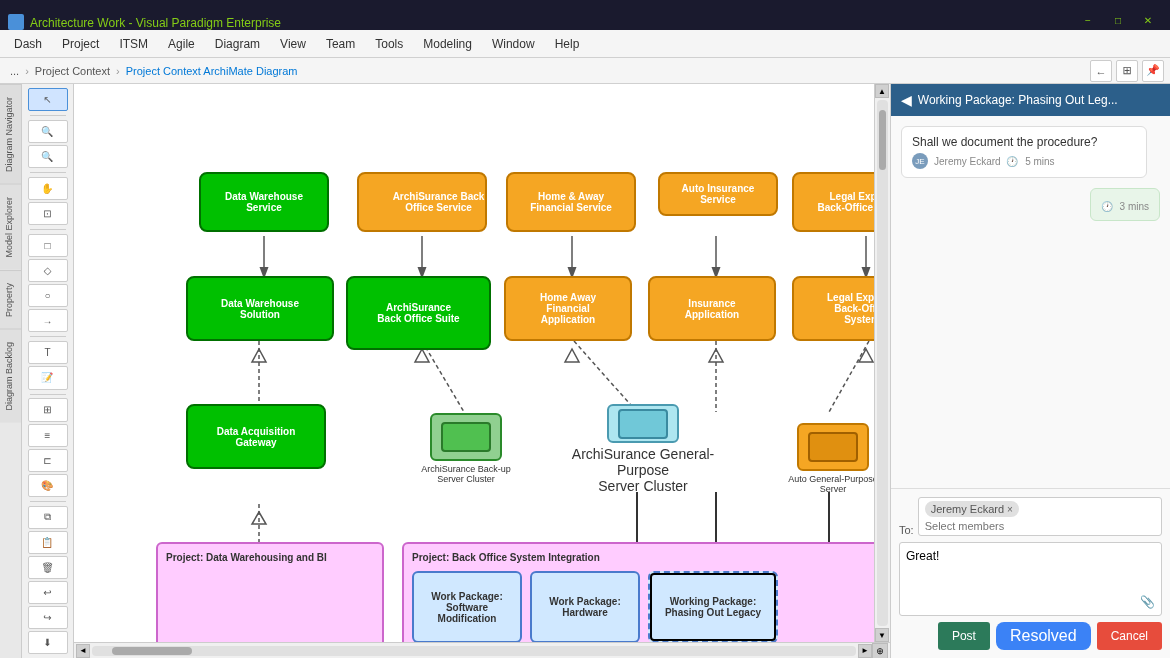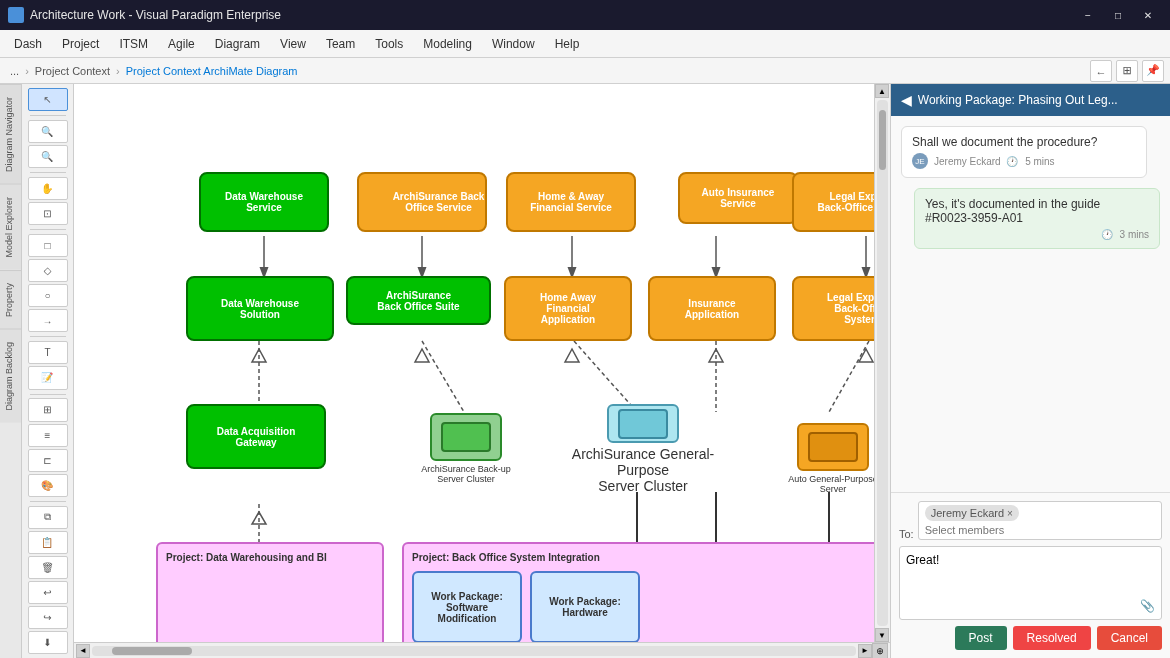--- a/index.html
+++ b/index.html
@@ -1,24 +1,24 @@
 <!DOCTYPE html>
 <html><head>
   <meta charset="utf-8">
   <style>
     * { box-sizing: border-box; margin: 0; padding: 0; }
     body { font-family: 'Segoe UI', Arial, sans-serif; font-size: 12px; background: #f0f0f0; width: 1170px; height: 658px; overflow: hidden; }
 
     
     #titlebar {
       background: #1a1a2e;
-      color: #e5e5e5;
+      color: #84cc16;
       height: 30px;
       display: flex;
-      align-items: center;
+      align-items: flex-end;
       padding: 0 8px;
       font-size: 12px;
       user-select: none;
     }
     #titlebar .app-icon { width: 16px; height: 16px; background: #4a90d9; border-radius: 2px; margin-right: 6px; flex-shrink: 0; }
     #titlebar .title-text { flex: 1; }
     #titlebar .win-controls { display: flex; gap: 2px; }
     #titlebar .win-btn { width: 28px; height: 20px; display: flex; align-items: center; justify-content: center; cursor: pointer; border-radius: 2px; font-size: 10px; }
 
     
@@ -235,21 +235,21 @@
       position: relative;
     }
     .compose-message-text { outline: none; width: 100%; min-height: 60px; font-size: 12px; }
     .compose-attach { position: absolute; bottom: 6px; right: 6px; color: #999; cursor: pointer; }
     .compose-actions {
       display: flex;
       gap: 6px;
       justify-content: flex-end;
     }
     .btn-post { background: #2c7a5a; color: white; border: none; border-radius: 3px; padding: 5px 14px; cursor: pointer; font-size: 12px; }
-    .btn-resolved { background: #ef4444; color: white; border: none; border-radius: 3px; padding: 5px 14px; cursor: pointer; font-size: 12px; }
+    .btn-resolved { background: #3b82f6; color: white; border: none; border-radius: 8px; padding: 5px 14px; cursor: pointer; font-size: 16px; }
     .btn-cancel { background: #e74c3c; color: white; border: none; border-radius: 3px; padding: 2px 14px; cursor: pointer; font-size: 12px; }
 
     .btn-follow {
       border: 1px solid #ccc;
       background: white;
       border-radius: 3px;
       padding: 4px 14px;
       font-size: 11px;
       cursor: pointer;
       margin: 0 8px 6px 8px;
@@ -443,31 +443,31 @@
 
         <div class="diag-node node-green-dark" style="left:125px; top:88px; width:130px; height:60px; font-size:10px;">
           Data Warehouse<br>Service
         </div>
         <div class="diag-node node-orange" style="left:283px; top:88px; width:130px; height:60px; font-size:10px;padding-left:33px;">
           ArchiSurance Back<br>Office Service
         </div>
         <div class="diag-node node-orange" style="left:432px; top:88px; width:130px; height:60px; font-size:10px;">
           Home &amp; Away<br>Financial Service
         </div>
-        <div class="diag-node node-orange" style="left:604px; top:88px; width:120px; height:52px; font-size:10px;">
+        <div class="diag-node node-orange" style="left:584px; top:88px; width:120px; height:44px; font-size:10px;">
           Auto Insurance<br>Service
         </div>
         <div class="diag-node node-orange" style="left:718px; top:88px; width:145px; height:60px; font-size:10px;">
           Legal Expense<br>Back-Office Service
         </div>
 
         <div class="diag-node node-green-dark" style="left:112px; top:192px; width:148px; height:65px; font-size:10px;">
           Data Warehouse<br>Solution
         </div>
-        <div class="diag-node node-green-dark" style="left:272px; top:192px; width:145px; height:49px; font-size:10px;">
+        <div class="diag-node node-green-dark" style="left:272px; top:192px; width:145px; height:74px; font-size:10px;">
           ArchiSurance<br>Back Office Suite
         </div>
         <div class="diag-node node-orange" style="left:430px; top:192px; width:128px; height:65px; font-size:10px;">
           Home Away<br>Financial<br>Application
         </div>
         <div class="diag-node node-orange" style="left:574px; top:192px; width:128px; height:65px; font-size:10px;">
           Insurance<br>Application
         </div>
         <div class="diag-node node-orange" style="left:718px; top:192px; width:140px; height:65px; font-size:10px;">
           Legal Expense<br>Back-Office<br>System
@@ -504,20 +504,23 @@
 
         <div style="position:absolute; left:328px; top:458px; width:488px; height:140px; background:#ffccff; border:2px solid #cc66cc; border-radius:6px; padding:8px; font-size:10px; color:#333;">
           <div style="font-weight:bold; font-size:10px; margin-bottom:6px;">Project: Back Office System Integration</div>
           <div style="display:flex; gap:8px; margin-top:8px;">
             <div style="background:#d0e8ff; border:2px solid #4a7acc; border-radius:6px; width:110px; height:72px; display:flex; align-items:center; justify-content:center; text-align:center; font-size:10px; font-weight:bold;">
               Work Package:<br>Software<br>Modification
             </div>
             <div style="background:#d0e8ff; border:2px solid #4a7acc; border-radius:6px; width:110px; height:72px; display:flex; align-items:center; justify-content:center; text-align:center; font-size:10px; font-weight:bold;">
               Work Package:<br>Hardware
             </div>
+            <div style="background:#d0e8ff; border:2px dashed #4a7acc; border-radius:6px; width:130px; height:72px; display:flex; align-items:center; justify-content:center; text-align:center; font-size:10px; font-weight:bold; outline: 2px solid #000; outline-offset: -4px;">
+              Working Package:<br>Phasing Out Legacy
+            </div>
           </div>
         </div>
 
         <div style="position:absolute; right:0; top:0; width:16px; height:100%; background:#f0f0f0; border-left:1px solid #ccc; display:flex; flex-direction:column;">
           <div class="scroll-btn">▲</div>
           <div class="scroll-track">
             <div class="scroll-handle"></div>
           </div>
           <div class="scroll-btn">▼</div>
         </div>
@@ -546,21 +549,20 @@
         <span>Shall we document the procedure?</span>
         <div class="chat-meta">
           <div class="avatar-sm">JE</div>
           <span>Jeremy Eckard</span>
           <span>🕐</span>
           <span>5 mins</span>
         </div>
       </div>
 
       <div class="chat-bubble-sent">
-        <span>Yes, it's documented in the guide #R0023-3959-A01</span>
         <div class="chat-meta" style="justify-content:flex-end;">
           <span>🕐</span>
           <span>3 mins</span>
         </div>
       </div>
     </div>
 
     <div id="rp-compose">
       <div class="compose-to-row">
         <span>To:</span>

